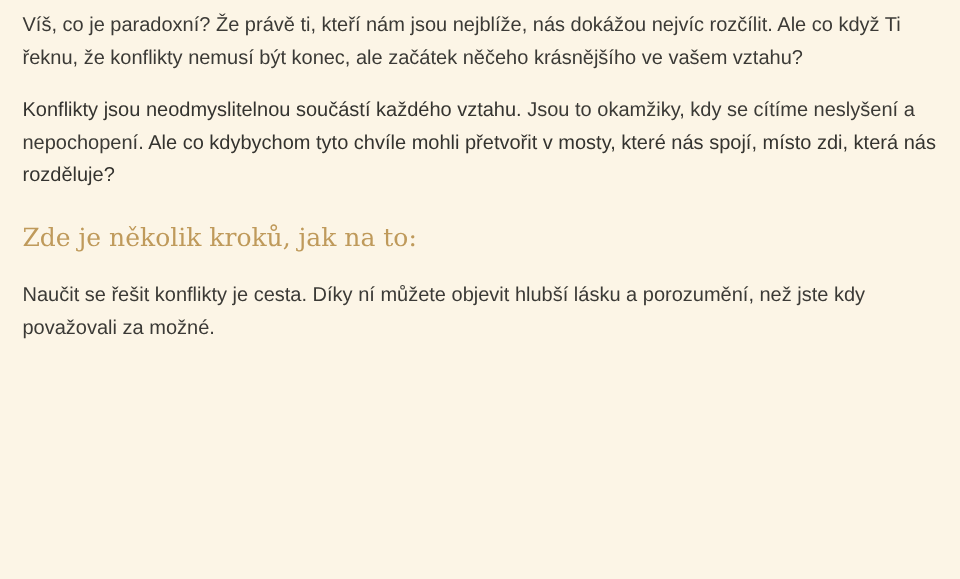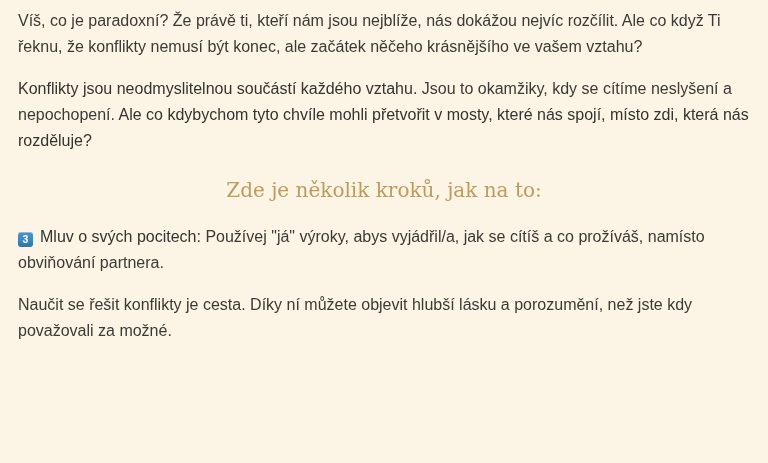--- a/index.html
+++ b/index.html
@@ -23,21 +23,20 @@
     margin: 16px 0;
   }
   p.body-text:first-child { margin-top: 0; }
   strong { font-weight: 400; color: #34332f; }
   h2.steps-heading {
     font-family: "DejaVu Serif", "Liberation Serif", serif;
     font-weight: 400;
     font-size: 20px;
     line-height: 28px;
     color: #bf9a5b;
-    text-align: center;
     margin: 22px 0 20px 0;
   }
   .badge {
     display: inline-flex;
     align-items: center;
     justify-content: center;
     width: 15px;
     height: 15px;
     border-radius: 3px;
     background: linear-gradient(180deg, #4a94cc 0%, #3b88c3 55%, #2f74ad 100%);
@@ -60,21 +59,18 @@
   </p>
 
   <p class="body-text">
     <strong>Konflikty jsou neodmyslitelnou součástí každého vztahu.</strong><span> Jsou to okamžiky, kdy se cítíme neslyšení a nepochopení. </span><strong>Ale co kdybychom tyto chvíle mohli přetvořit v mosty, které nás spojí, místo zdi, která nás rozděluje?</strong>
   </p>
 
   <h2 class="steps-heading">Zde je několik kroků, jak na to:</h2>
 
 
 
-  <p class="body-text">
-    <span class="badge">3</span><strong>Mluv o svých pocitech:</strong><span> Používej "já" výroky, abys vyjádřil/a, jak se cítíš a co prožíváš, namísto obviňování partnera.</span>
-  </p>
 
   <p class="body-text">
     <span>Naučit se řešit konflikty je cesta. Díky ní můžete objevit hlubší lásku a porozumění, než jste kdy považovali za možné.</span>
   </p>
 
 </div>
 
 </body></html>

